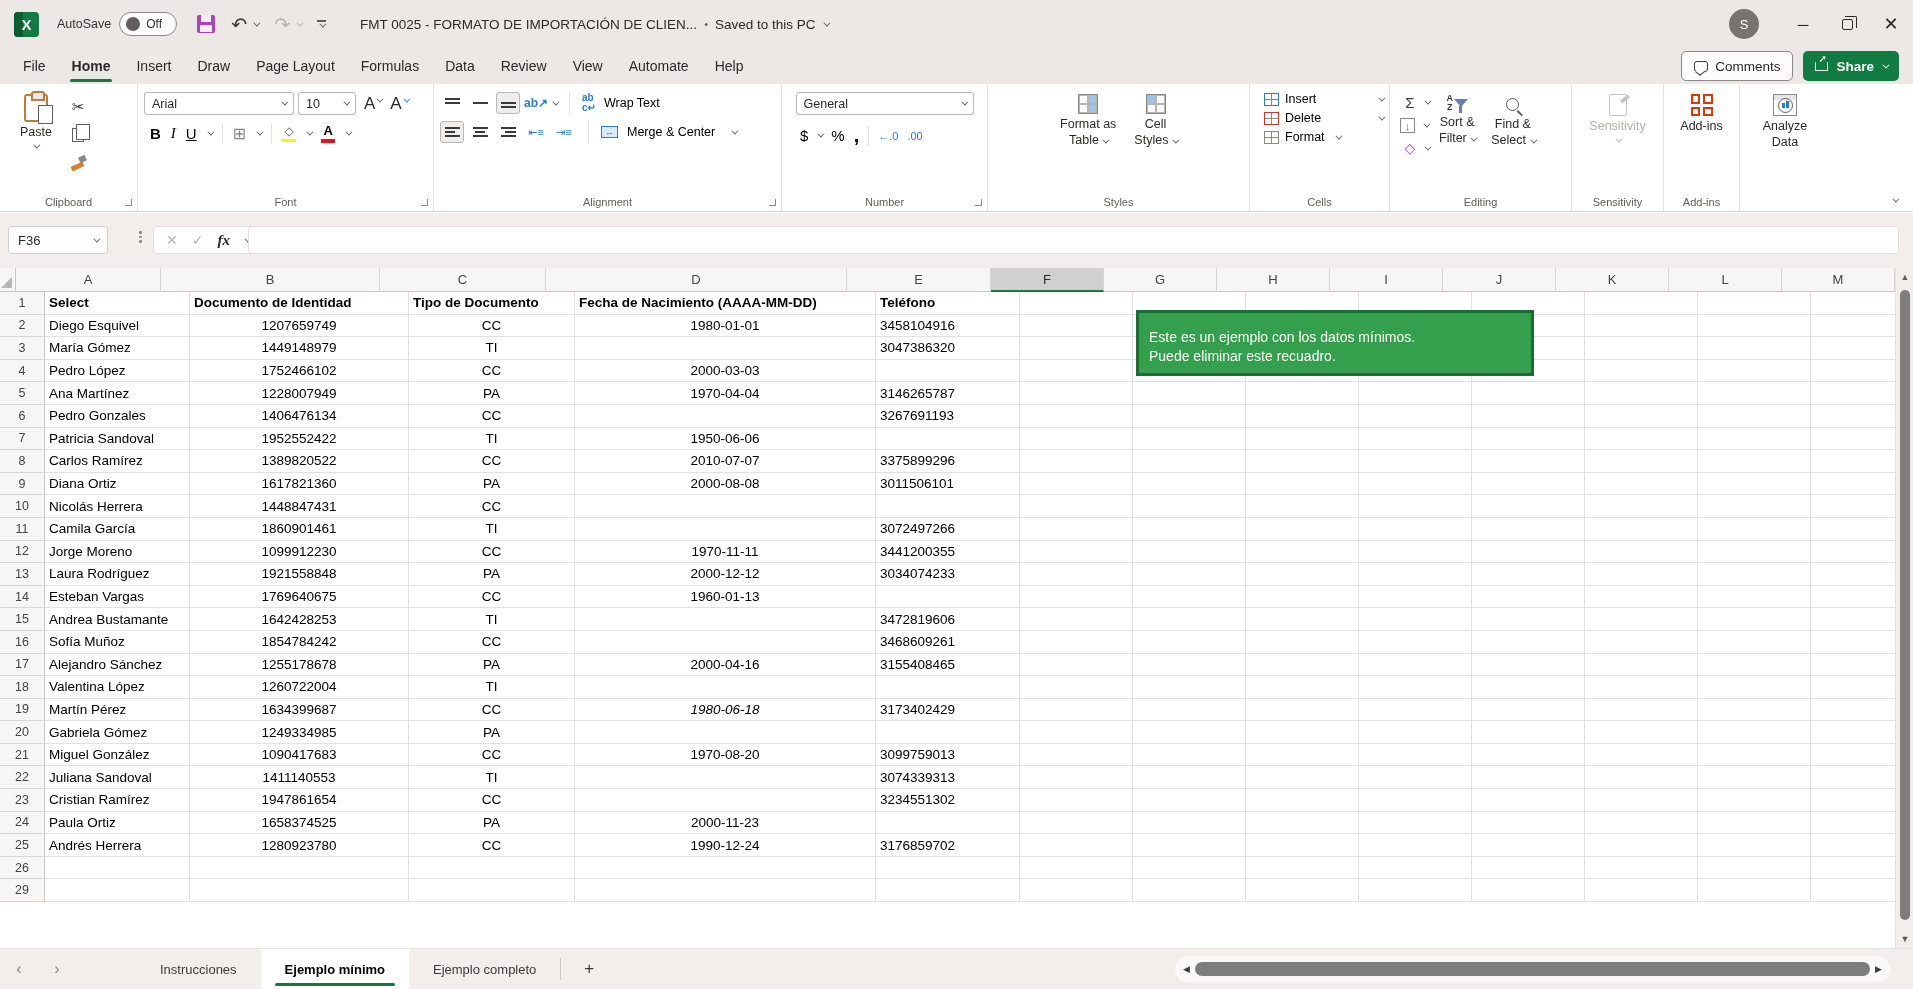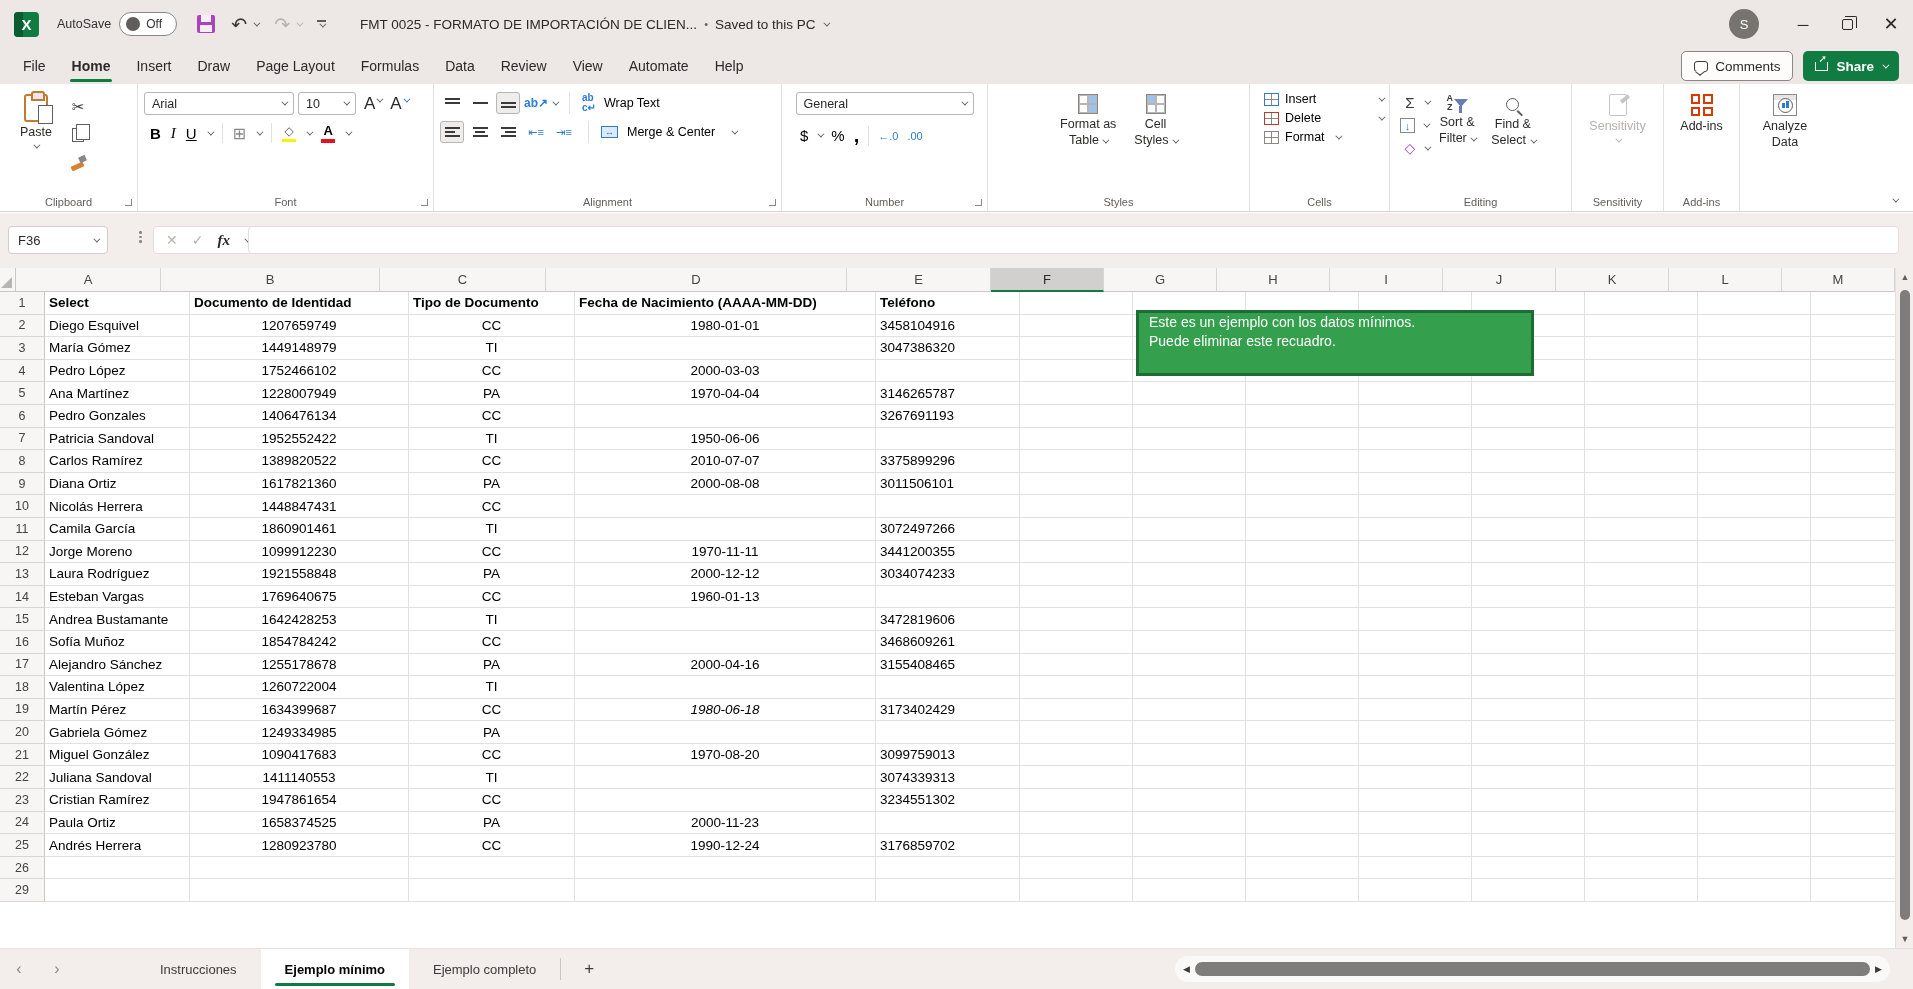--- a/index.html
+++ b/index.html
@@ -167,21 +167,21 @@
   .col-h.selected { background:#D2D0CE; border-bottom:2px solid var(--accent,#107C41); color:#2B2A29; }
   .grow { display:flex; height:22.6px; }
   .row-h { width:45px; background:#F7F6F5; border-right:1px solid #C9C7C5; border-bottom:1px solid #D8D6D4;
     display:flex; align-items:center; justify-content:center; font-size:12.5px; color:#444; flex-shrink:0; }
   .cell { border-right:1px solid #E2E1E0; border-bottom:1px solid #E2E1E0; font-size:13.5px; color:#000;
     display:flex; align-items:center; padding:0 4px; overflow:hidden; white-space:nowrap; flex-shrink:0; }
   .cell.hdr { font-weight:bold; }
   .cell.c-center { justify-content:center; }
   #note-box { position:absolute; left:1136px; top:42px; width:398px; height:66px;
     background:var(--note-fill,#34A04D); border:3px solid var(--note-border,#1E6B34);
-    color:#fff; font-size:14px; line-height:1.35; padding:0 10px; }
+    color:#fff; font-size:14px; line-height:1.35; padding:15px 10px; }
 
   
   #vscroll { position:absolute; right:0; top:268px; width:18px; height:680px; background:#F3EEEC; border-left:1px solid #E4E1DF; }
   #vscroll .arr { position:absolute; left:0; width:18px; text-align:center; font-size:9px; color:#605E5C; }
   #vscroll .thumb { position:absolute; left:4px; top:22px; width:10px; height:630px; background:#7F7D7B; border-radius:6px; }
 
   
   #sheetbar { position:absolute; left:0; top:948px; width:1913px; height:41px; background:#F3EEEC;
     border-top:1px solid #E4E1DF; display:flex; align-items:stretch; }
   .snav { width:38px; display:flex; align-items:center; justify-content:center; color:#8A8886; font-size:16px; }

